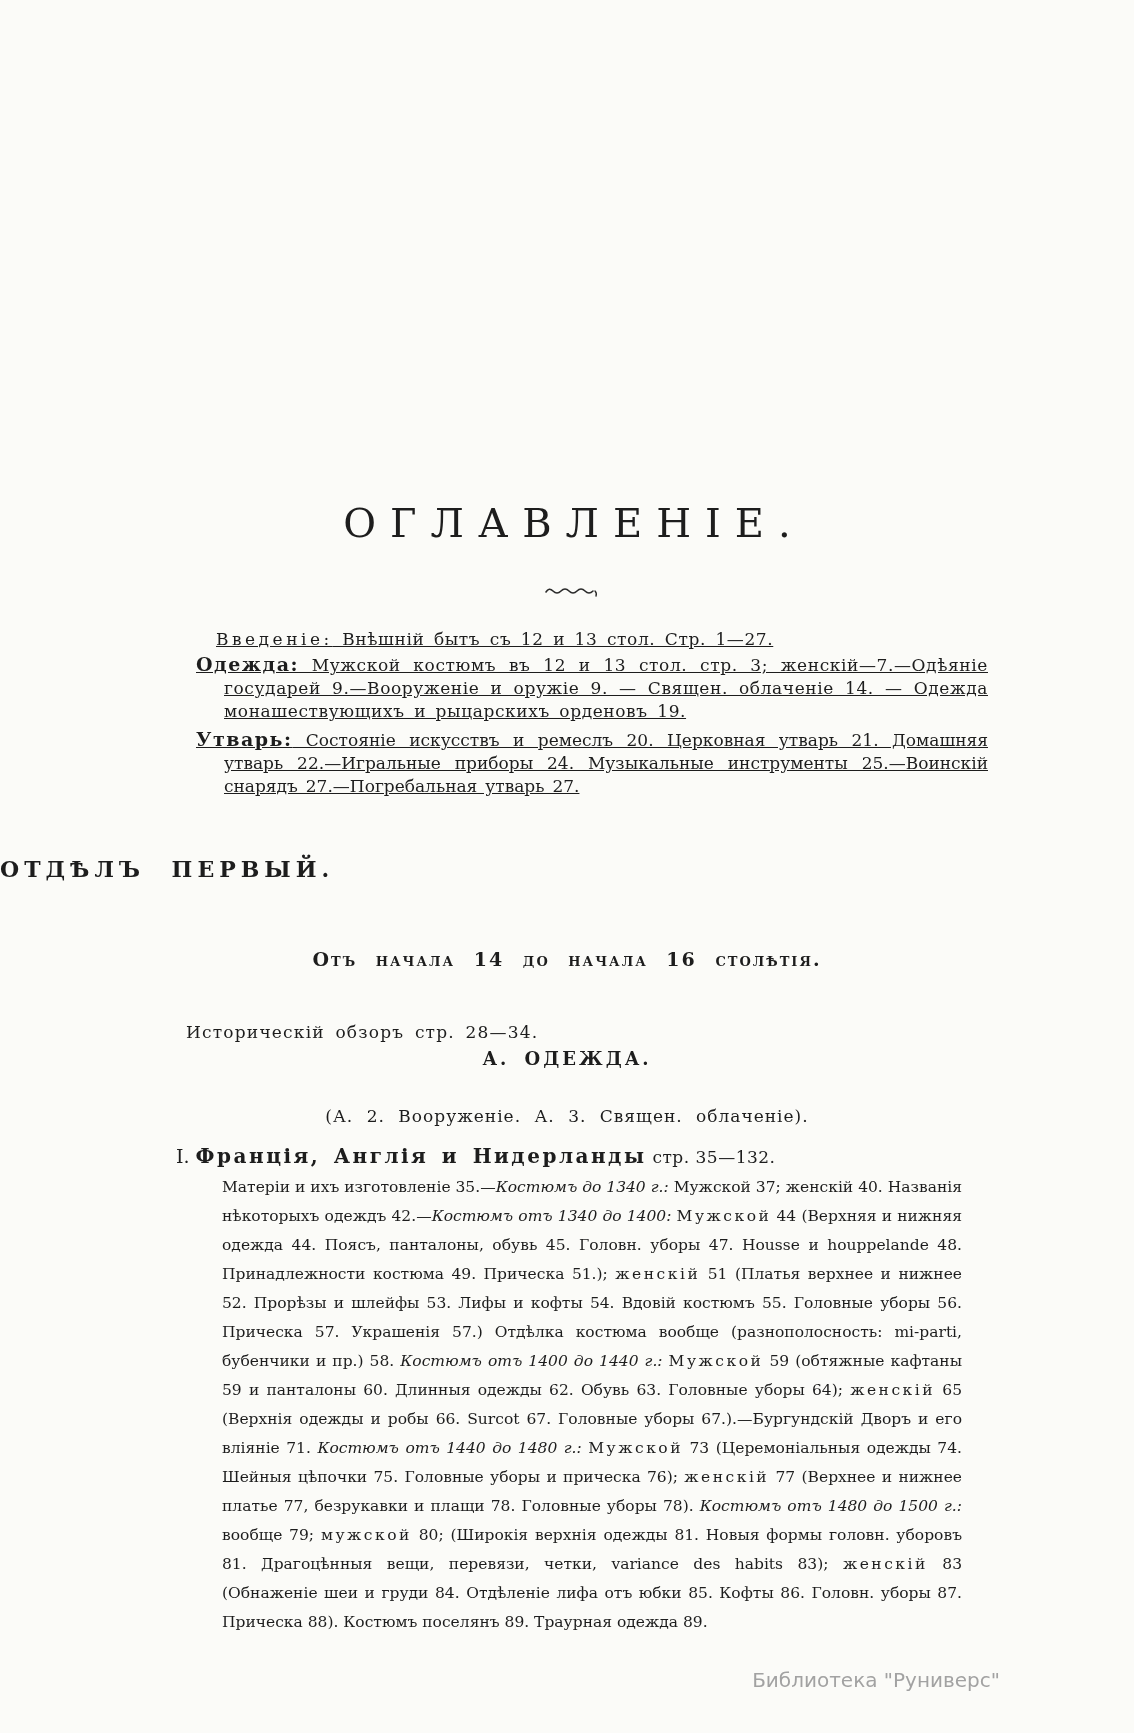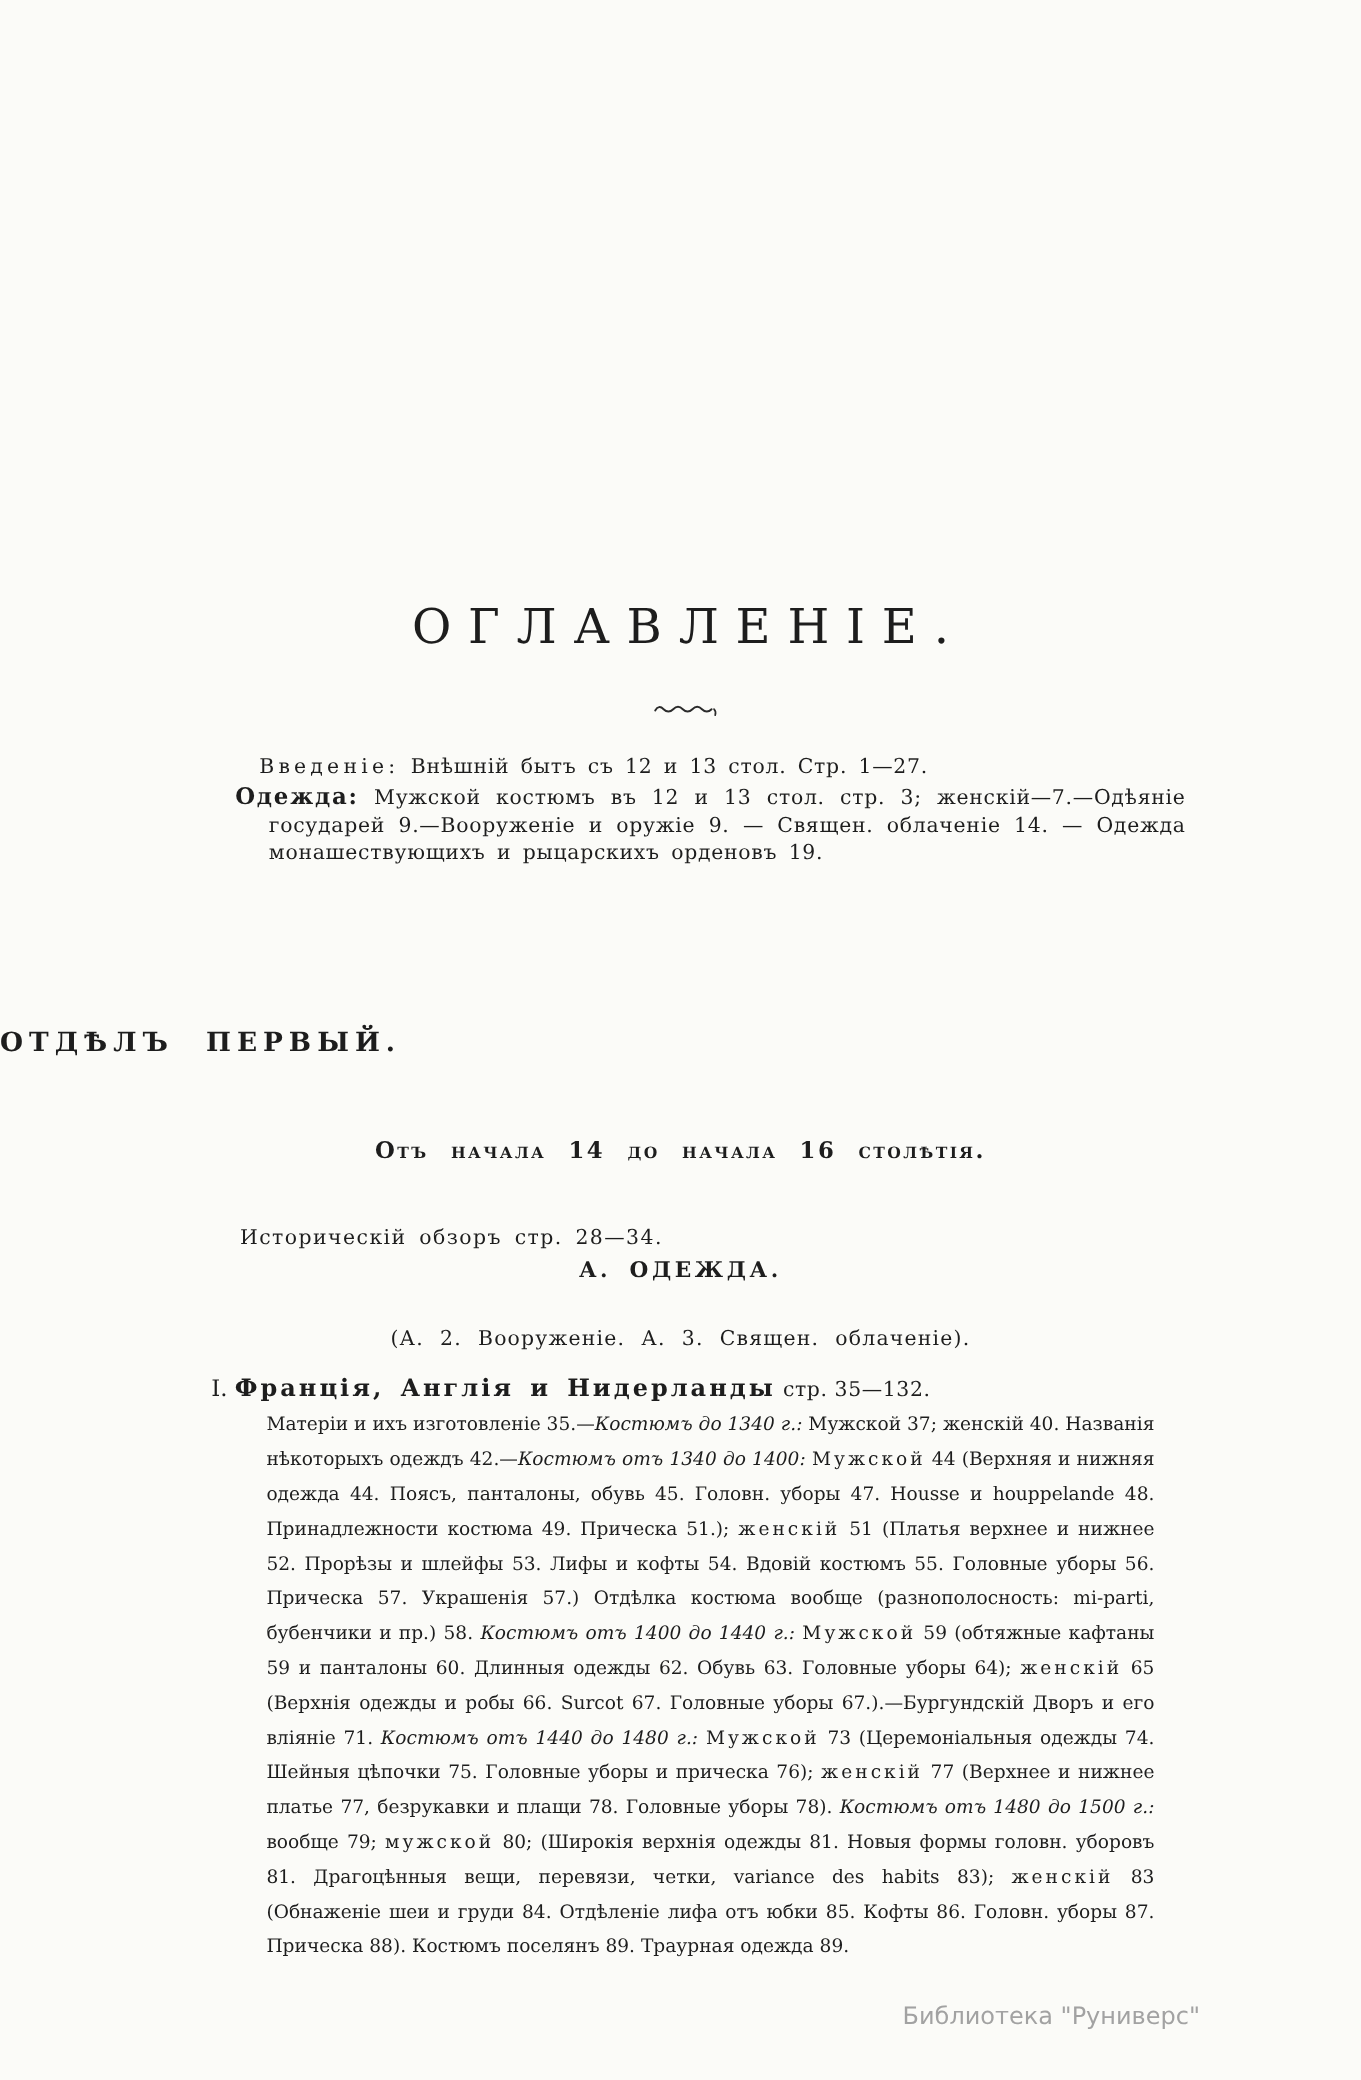--- a/index.html
+++ b/index.html
@@ -21,21 +21,21 @@
     letter-spacing:14px;
     text-indent:14px;
     white-space:nowrap;
   }
   .squiggle{top:583px;left:544px;}
 
   .entry{
     left:196px;width:764px;
     font-size:17px;line-height:23px;
     text-align:justify;
-    padding-left:28px;text-indent:-28px;
+    padding-left:28px;text-indent:-28px;text-decoration:underline;
   }
   .entry.vvedenie{left:216px;width:744px;text-align:left;}
   .vv-label{letter-spacing:3.5px;}
   .bold-label{font-weight:bold;font-size:19px;letter-spacing:1.5px;}
   .spaced-light{letter-spacing:0.6px;word-spacing:3.5px;}
   .plain{word-spacing:2.5px;}
 
   .section-heading{
     top:856px;left:0;width:100%;
     text-align:left;
@@ -45,21 +45,21 @@
   }
   .section-subheading{
     top:948px;left:0;width:100%;
     text-align:center;
     font-weight:bold;font-size:19px;
     font-variant:small-caps;
     letter-spacing:2px;word-spacing:10px;
     white-space:nowrap;
   }
   .overview-line{
-    top:1022px;left:200px;
+    top:1022px;left:186px;
     font-size:17px;letter-spacing:1.2px;word-spacing:4px;
     white-space:nowrap;
   }
   .part-a{
     top:1048px;left:0;width:100%;
     text-align:center;
     font-weight:bold;font-size:18px;
     letter-spacing:3px;word-spacing:6px;
     white-space:nowrap;
   }
@@ -105,20 +105,21 @@
     <svg width="58" height="14" viewBox="0 0 58 14" aria-hidden="true">
       <path d="M2 8 Q5 3 9 7 T17 7 T25 7 T33 7 T41 7 T49 7" fill="none" stroke="#2b2b2b" stroke-width="1.6" stroke-linecap="round"></path>
       <path d="M51 7 q2 2 1 5" fill="none" stroke="#2b2b2b" stroke-width="1.4" stroke-linecap="round"></path>
     </svg>
   </div>
 
   <div class="abs entry vvedenie" style="top:628px;"><span class="vv-label">Введеніе:</span><span class="spaced-light"> Внѣшній бытъ съ 12 и 13 стол. Стр. 1—27.</span></div>
 
   <div class="abs entry" style="top:653px;"><span class="bold-label">Одежда:</span><span class="spaced-light"> Мужской костюмъ въ 12 и 13 стол. стр. 3; женскій—7.—Одѣяніе государей 9.—Вооруженіе и оружіе 9. — Священ. облаченіе 14. — Одежда монашествующихъ и рыцарскихъ орденовъ 19.</span></div>
 
+  <div class="abs entry" style="top:728px;"><span class="bold-label">Утварь:</span><span class="plain"> Состояніе искусствъ и ремеслъ 20. Церковная утварь 21. Домашняя утварь 22.—Игральные приборы 24. Музыкальные инструменты 25.—Воинскій снарядъ 27.—Погребальная утварь 27.</span></div>
 
   <div class="abs section-heading">ОТДѢЛЪ ПЕРВЫЙ.</div>
 
   <div class="abs section-subheading">Отъ начала 14 до начала 16 столѣтія.</div>
 
   <div class="abs overview-line">Историческій обзоръ стр. 28—34.</div>
 
   <div class="abs part-a">А. ОДЕЖДА.</div>
 
   <div class="abs part-a-note">(А. 2. Вооруженіе. А. 3. Священ. облаченіе).</div>

